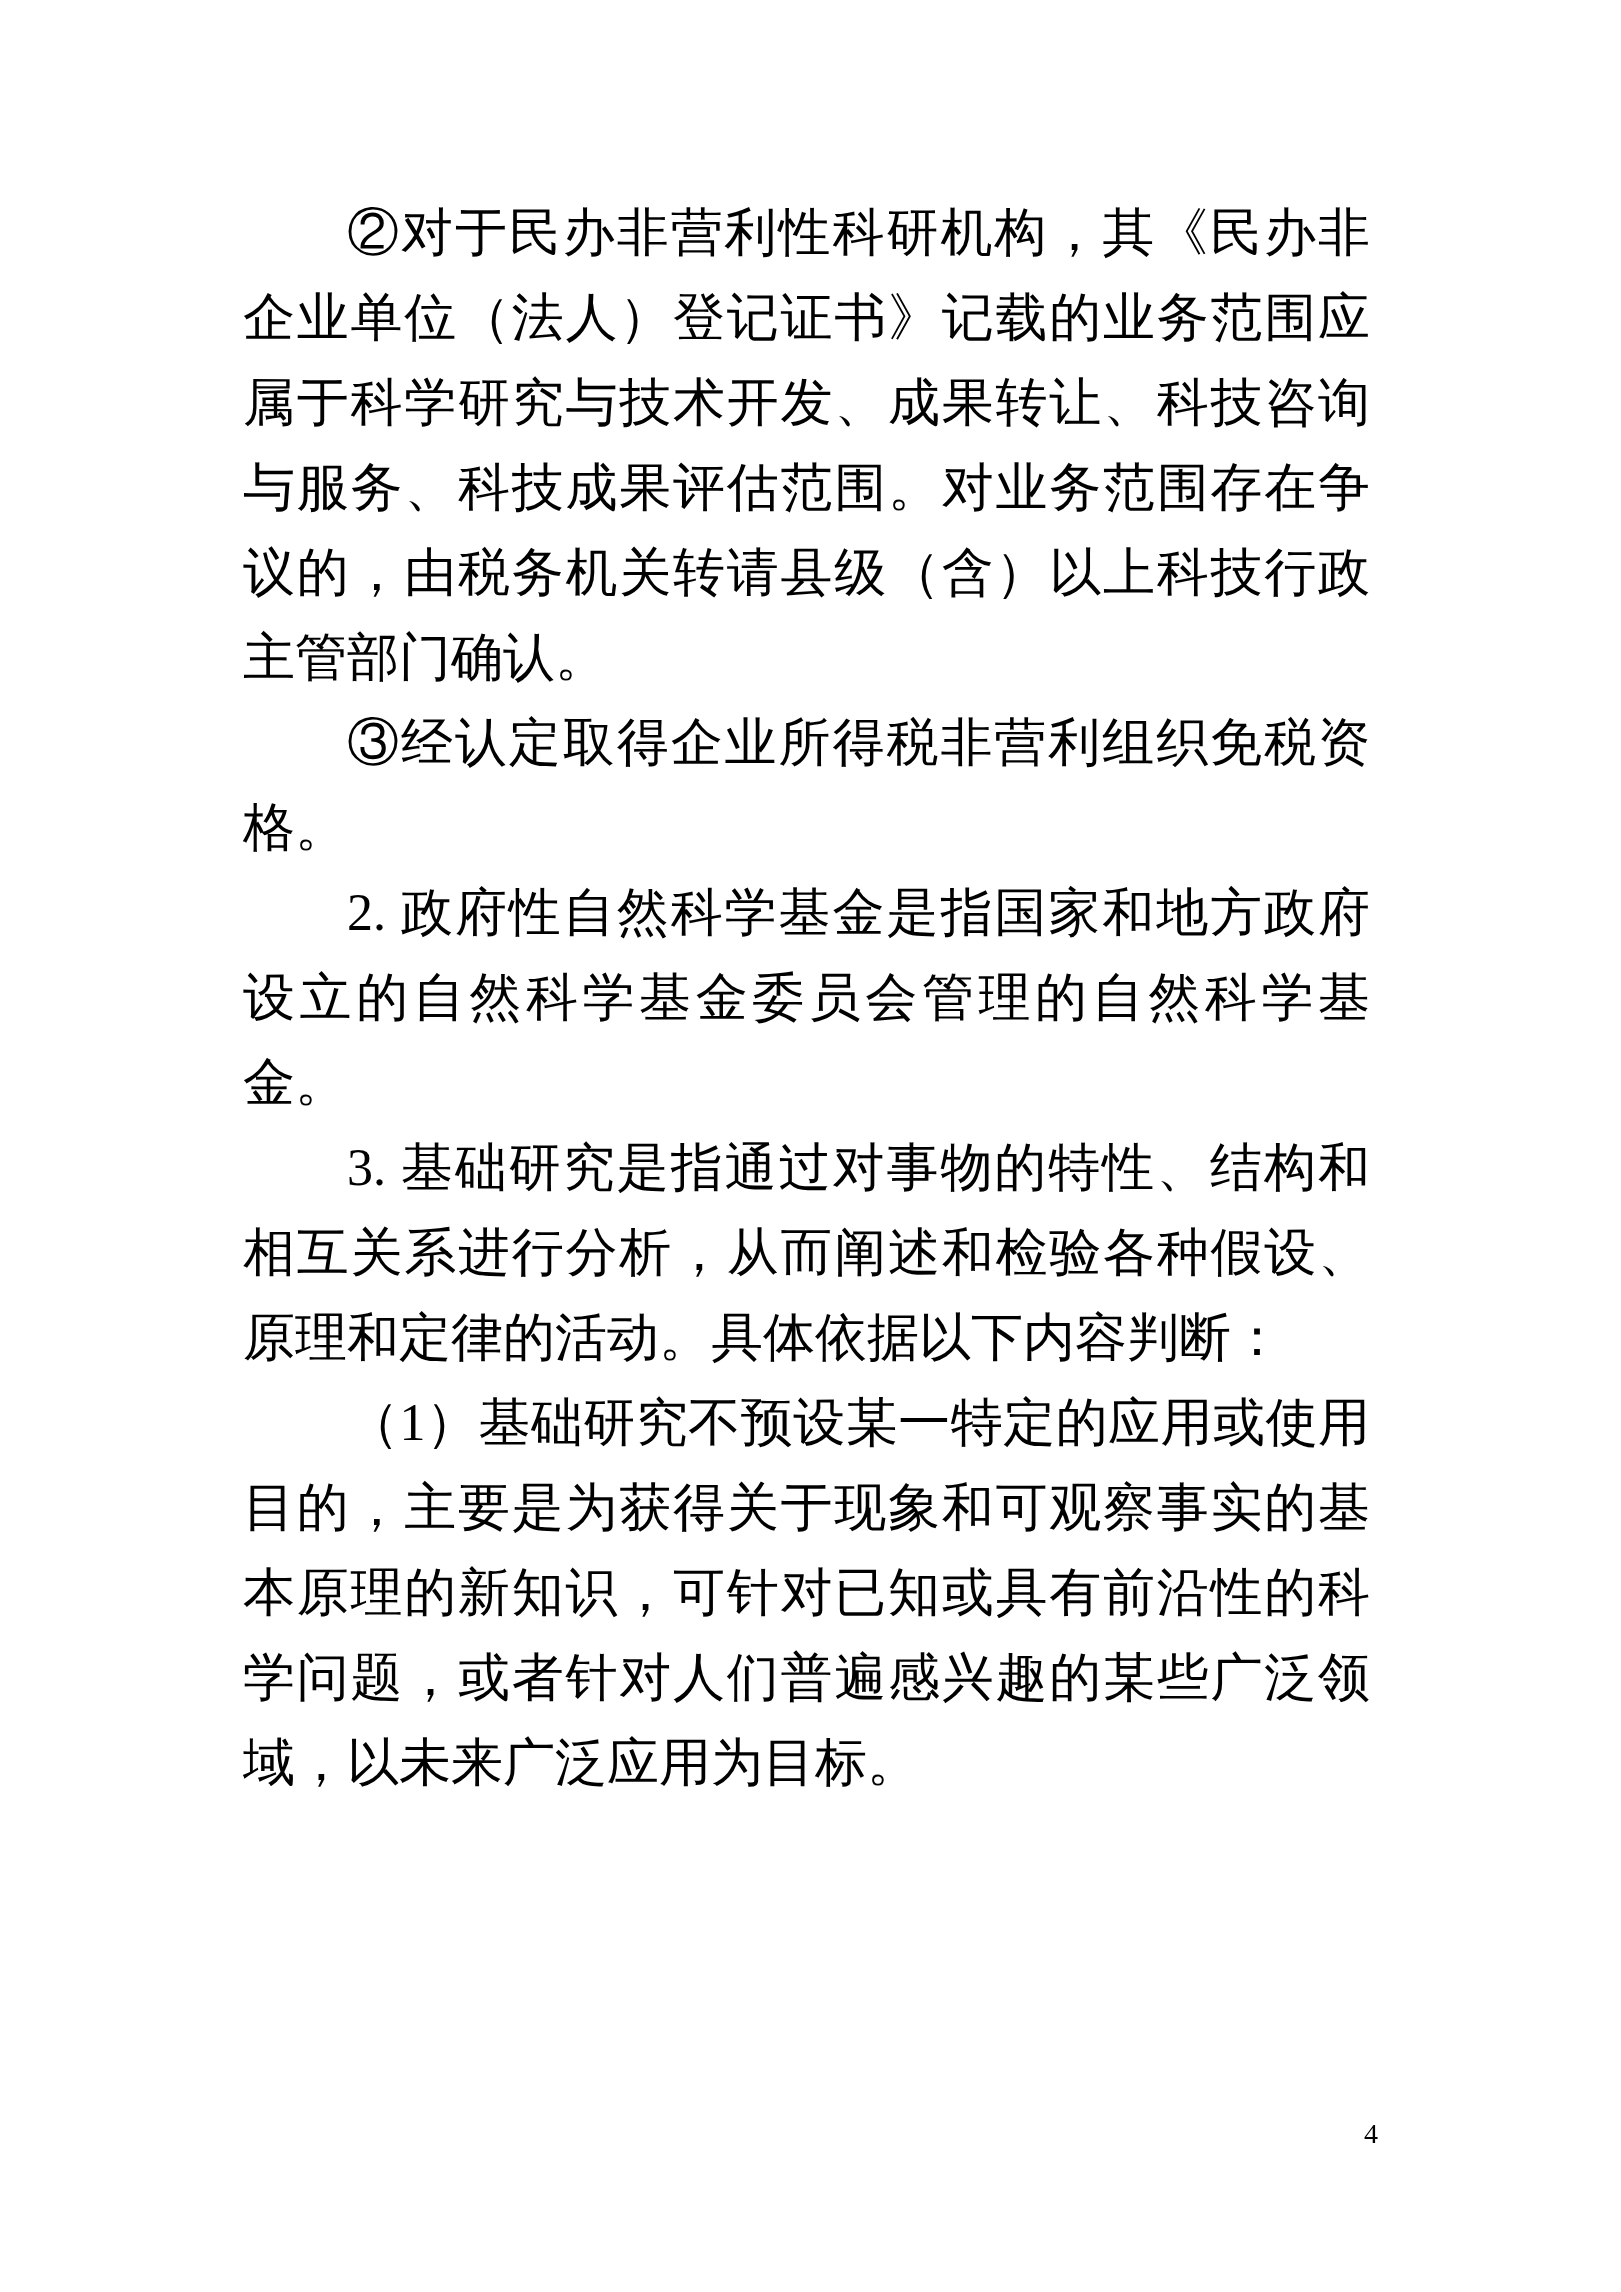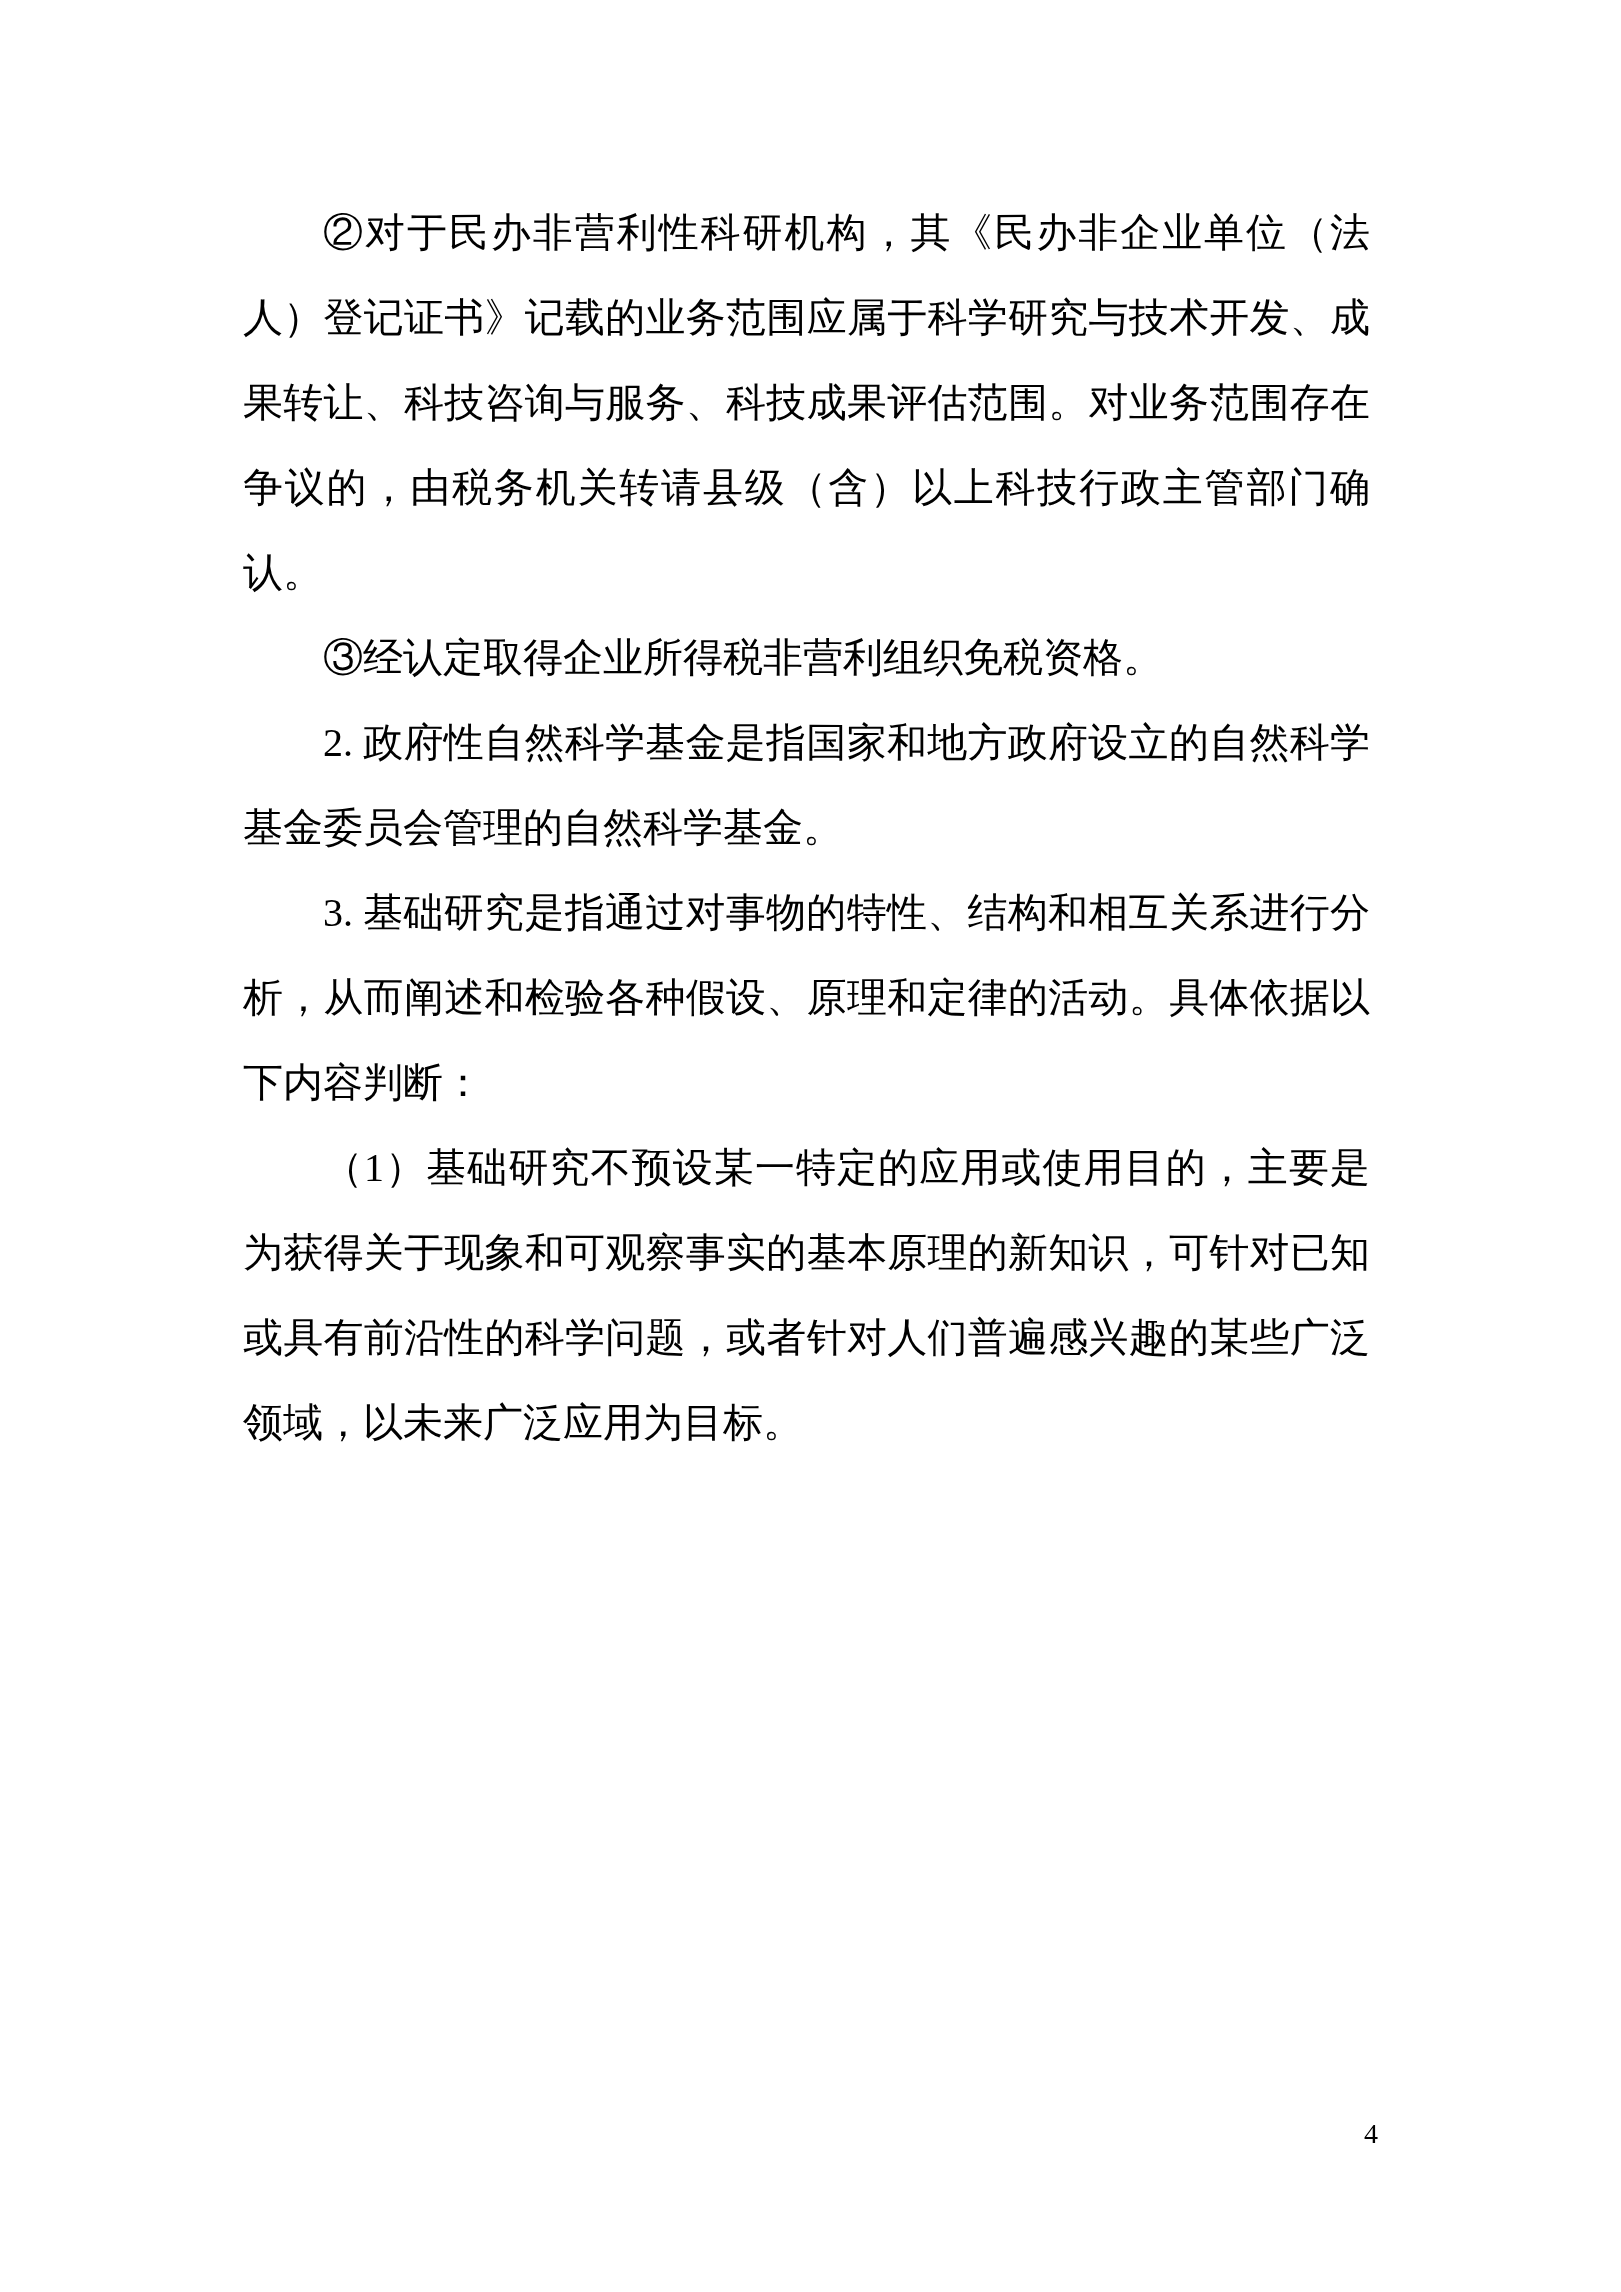--- a/index.html
+++ b/index.html
@@ -14,21 +14,21 @@
     background: #ffffff;
     color: #000000;
     font-family: "Liberation Serif", "DejaVu Serif", serif;
     overflow: hidden;
   }
   .content {
     position: absolute;
     left: 243px;
     top: 190px;
     width: 1127px;
-    font-size: 40px;
+    font-size: 52px;
     line-height: 85px;
     text-align: justify;
     text-justify: inter-ideograph;
     letter-spacing: 0;
   }
   .content p {
     margin: 0;
     padding: 0;
     text-indent: 2em;
   }

